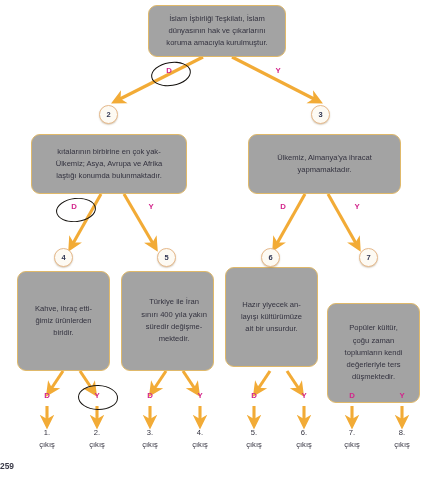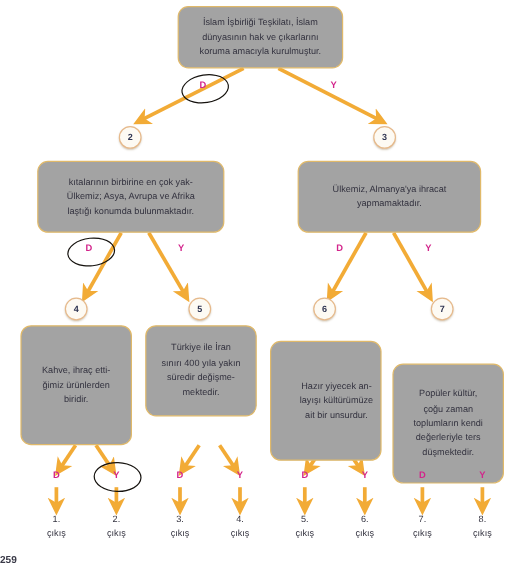--- a/index.html
+++ b/index.html
@@ -170,30 +170,30 @@
   <div class="node" style="left:359px;top:248px;">7</div>
 
   <div class="box" style="left:17px;top:271px;width:93px;height:100px;">
     <div>
       <span>Kahve, ihraç etti-</span>
       <span>ğimiz ürünlerden</span>
       <span>biridir.</span>
     </div>
   </div>
 
-  <div class="box" style="left:121px;top:271px;width:93px;height:76px;">
+  <div class="box" style="left:121px;top:271px;width:93px;height:100px;justify-content:flex-end;">
     <div>
       <span>Türkiye ile İran</span>
       <span>sınırı 400 yıla yakın</span>
       <span>süredir değişme-</span>
       <span>mektedir.</span>
     </div>
   </div>
 
-  <div class="box" style="left:225px;top:284px;width:93px;height:100px;justify-content:flex-end;">
+  <div class="box" style="left:225px;top:267px;width:93px;height:100px;">
     <div>
       <span>Hazır yiyecek an-</span>
       <span>layışı kültürümüze</span>
       <span>ait bir unsurdur.</span>
     </div>
   </div>
 
   <div class="box" style="left:327px;top:271px;width:93px;height:100px;margin-top:32px;">
     <div>
       <span>Popüler kültür,</span>

